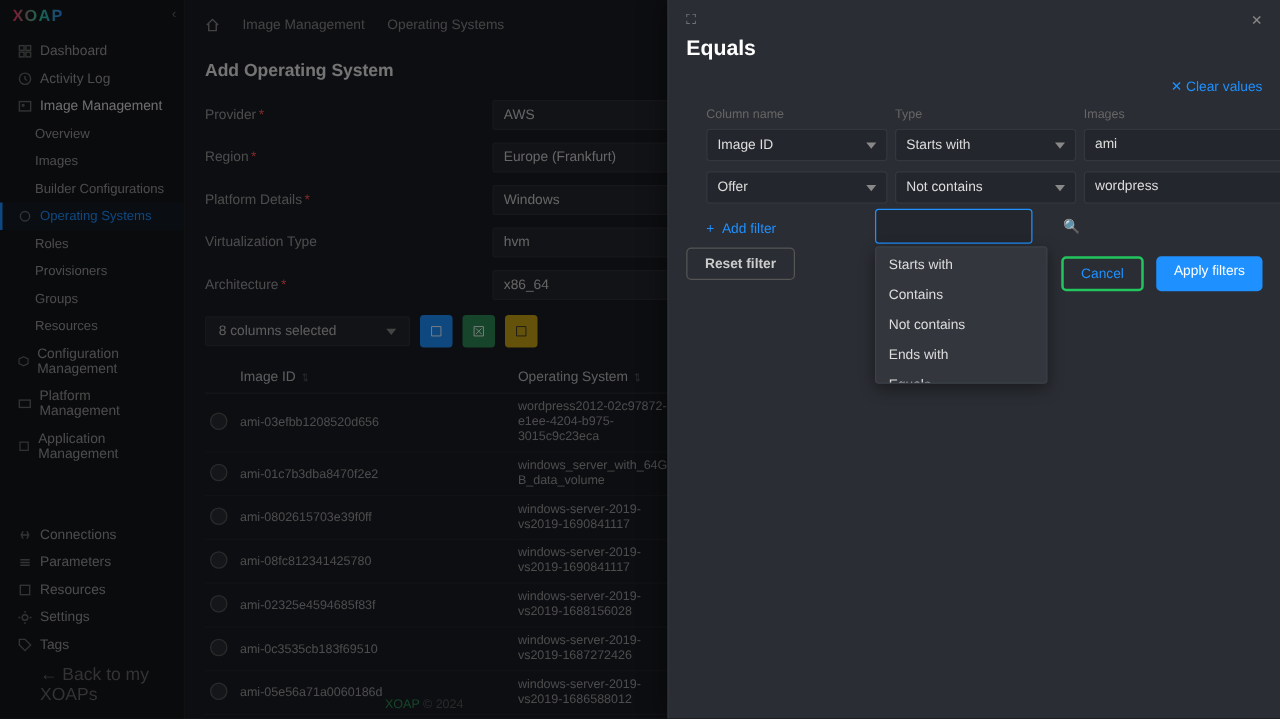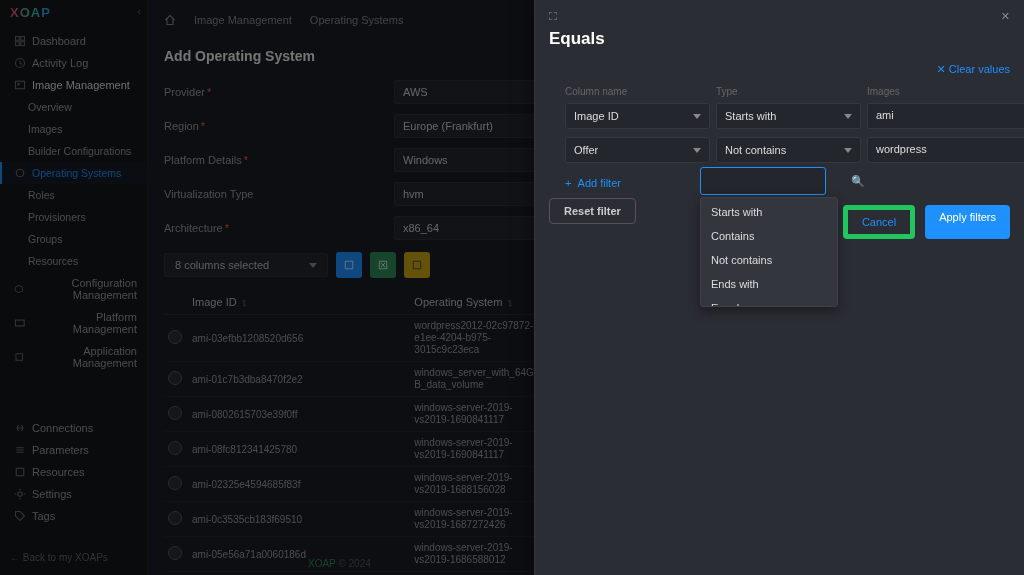--- a/index.html
+++ b/index.html
@@ -3,28 +3,28 @@
 <meta charset="utf-8">
 <style>
   * { box-sizing:border-box; margin:0; padding:0; font-family:'Segoe UI',Arial,sans-serif; }
   body { width:1024px; height:575px; background:#1a1d23; color:#aaa; font-size:11px; overflow:hidden; position:relative; }
 
   
   .sidebar { position:absolute; left:0; top:0; width:148px; height:575px; background:#14161a; border-right:1px solid #222; }
   .logo { height:24px; padding:5px 10px; color:#3fa; font-weight:bold; font-size:12px; }
   .logo span { display:inline-block; }
   .collapse { position:absolute; top:5px; right:6px; color:#666; cursor:pointer; }
-  .nav { margin-top:6px;text-align:right; }
+  .nav { margin-top:6px; }
   .nav-item { padding:5px 10px 5px 14px; color:#999; cursor:pointer; display:flex; align-items:center; gap:6px; }
   .nav-item.bold { color:#ddd; }
   .nav-item.active { color:#1e90ff; background:rgba(30,144,255,.05); border-left:2px solid #1e90ff; padding-left:12px; }
   .nav-sub { padding-left:28px; font-size:10.5px; }
   .nav-item .ic { width:12px; height:12px; opacity:.7; }
   .sidebar-lower { position:absolute; bottom:48px; left:0; right:0; }
-  .back { position:absolute; bottom:12px; left:10px; color:#666; font-size:10px; }
+  .back { position:absolute; bottom:12px; left:32px; color:#666; font-size:14px; }
 
   
   .main { position:absolute; left:148px; top:0; right:0; bottom:0; background:#1a1d23; }
   .breadcrumb { display:flex; align-items:center; gap:18px; padding:14px 16px; color:#888; font-size:11px; }
   .breadcrumb .home { width:12px; height:12px; }
 
   .content { padding:0 16px; }
   h3.page-title { color:#e8e8e8; font-size:14px; font-weight:600; margin:8px 0 16px; }
 
   .form-row { display:flex; align-items:center; margin-bottom:10px; }
@@ -59,21 +59,21 @@
   .filter-block { padding:0 30px; }
   .fhdr { display:grid; grid-template-columns:145px 145px 160px; gap:6px; color:#666; font-size:10px; margin-bottom:6px; }
   .frow { display:grid; grid-template-columns:145px 145px 160px 12px; gap:6px; margin-bottom:8px; align-items:center; position:relative; }
   .fsel { background:#23262c; border:1px solid #34373e; color:#ddd; padding:5px 8px; border-radius:3px; font-size:11px; display:flex; justify-content:space-between; align-items:center; min-height:26px; }
   .finp { background:#23262c; border:1px solid #34373e; color:#ddd; padding:5px 8px; border-radius:3px; font-size:11px; min-height:26px; }
   .frow .rm { color:#888; cursor:pointer; text-align:center; }
   .addf { color:#1e90ff; font-size:11px; cursor:pointer; margin-top:6px; display:inline-block; }
   .panel-actions { position:absolute; right:14px; top:205px; display:flex; gap:10px; }
   .btn { padding:6px 14px; border-radius:4px; font-size:11px; cursor:pointer; }
   .btn-outline { border:1px solid #555; color:#ccc; background:transparent;font-weight:bold; }
-  .btn-blue-outline { border:5px solid #22c55e; color:#1e90ff; background:transparent; }
+  .btn-blue-outline { border:2px solid #22c55e; color:#1e90ff; background:transparent; }
   .btn-primary { background:#1e90ff; color:#fff; border:none; }
   .reset { position:absolute; left:14px; top:205px; }
 
   
   .combo-wrap { position:absolute; left:165px; top:167px; width:126px; }
   .combo { width:126px; height:28px; background:#23262c; border:1px solid #1e90ff; border-radius:3px; display:flex; align-items:center; padding:0 8px; }
   .combo input { flex:1; background:transparent; border:none; color:#ddd; outline:none; font-size:11px; }
   .combo .mag { color:#888; }
   .dropdown { position:absolute; top:30px; left:0; width:138px; background:#33363d; border:1px solid #3d4048; border-radius:3px; padding:2px 0; box-shadow:0 4px 12px rgba(0,0,0,.4); max-height:110px; overflow:hidden; }
   .dd-item { padding:6px 10px; color:#ddd; font-size:11px; cursor:pointer; }

